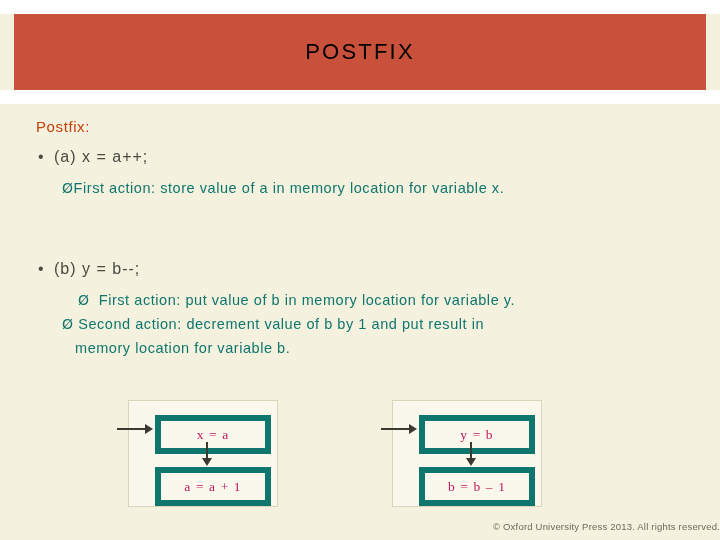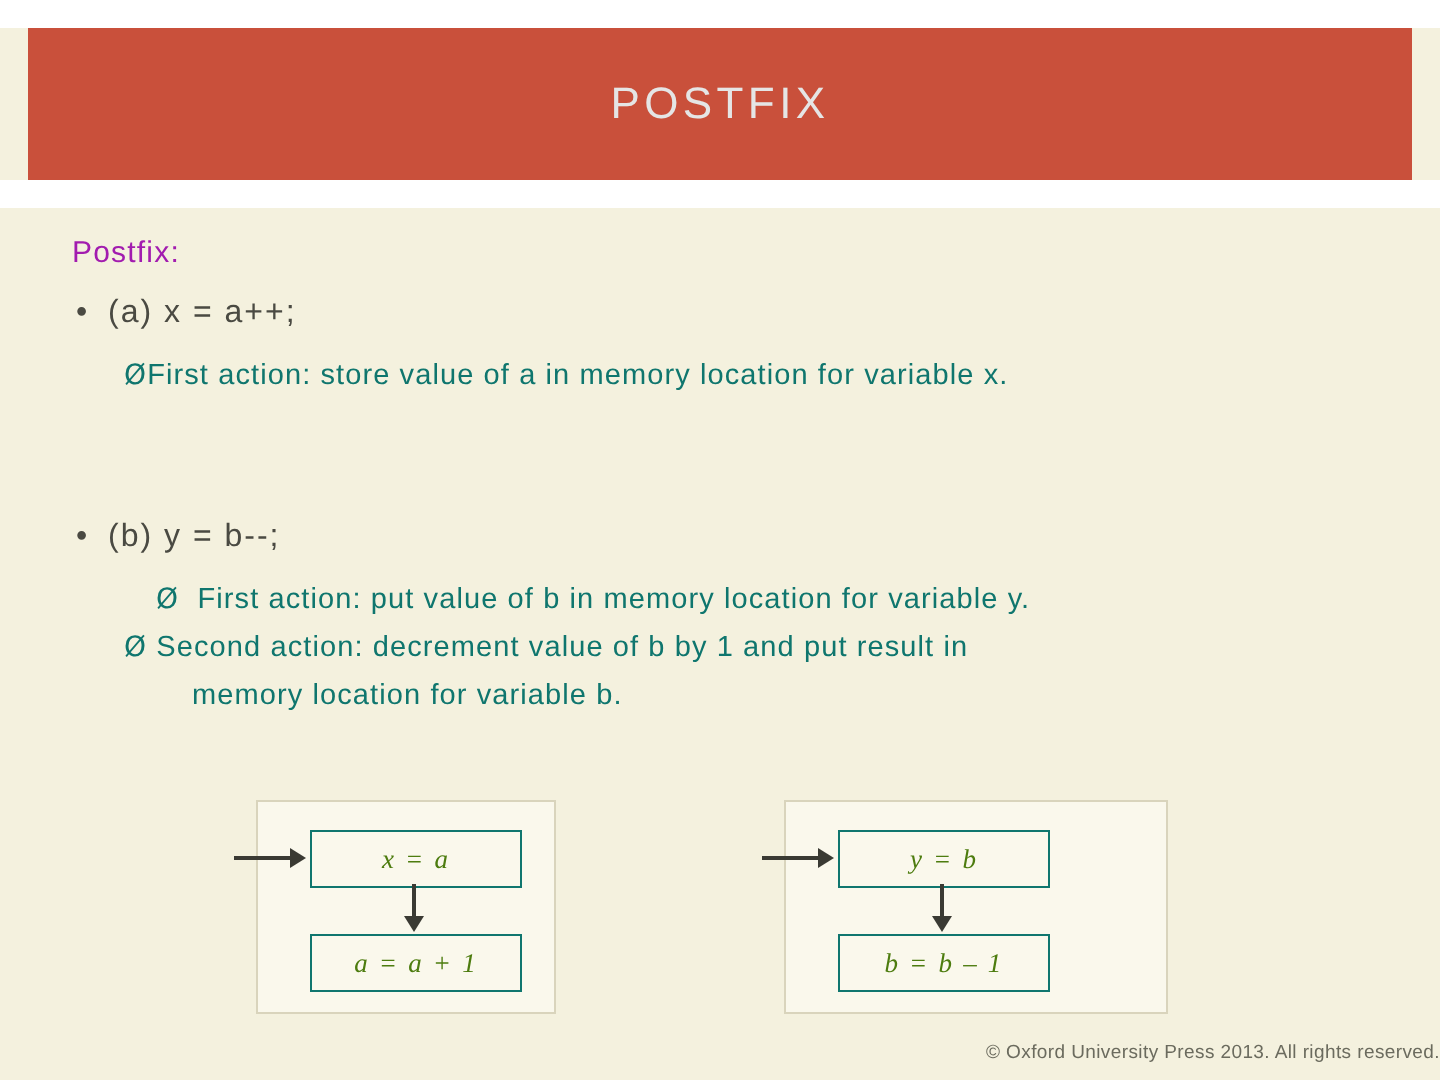--- a/index.html
+++ b/index.html
@@ -33,21 +33,21 @@
     top: 14px;
     left: 14px;
     width: 692px;
     height: 76px;
     background: #c9503b;
     display: flex;
     align-items: center;
     justify-content: center;
   }
   .title-text {
-    color: #e5e5e5;
+    color: #000000;
     font-size: 22px;
     letter-spacing: 2.2px;
     font-weight: normal;
     font-family: "Liberation Sans", sans-serif;
   }
   .title-gap {
     position: absolute;
     top: 90px;
     left: 0;
     width: 720px;
@@ -59,21 +59,21 @@
     top: 104px;
     left: 0;
     width: 720px;
     height: 400px;
   }
   .lead {
     position: absolute;
     left: 36px;
     top: 14px;
     font-size: 15px;
-    color: #a21caf;
+    color: #c2410c;
     letter-spacing: 0.6px;
   }
   .bullet {
     position: absolute;
     font-size: 16px;
     color: #4a4a42;
     letter-spacing: 1.0px;
   }
   .bullet .dot {
     display: inline-block;
@@ -89,33 +89,32 @@
     font-family: "DejaVu Sans", sans-serif;
     font-size: 14px;
   }
   
   .diagram {
     position: absolute;
     border: 1px solid #d9d4bc;
     background: #faf8ec;
   }
   .dia-a { left: 128px; top: 296px; width: 148px; height: 105px; }
-  .dia-b { left: 392px; top: 296px; width: 148px; height: 105px; padding-left: 42px; }
+  .dia-b { left: 392px; top: 296px; width: 148px; height: 105px; }
   .node {
     position: absolute;
-    border: 1px solid #0f766e;
+    border: 6px solid #0f766e;
     background: #faf8ec;
     display: flex;
     align-items: center;
     justify-content: center;
     font-size: 13.5px;
-    color: #4d7c0f;
+    color: #be185d;
     letter-spacing: 1.1px;
     font-family: "Liberation Serif", serif;
-    font-style: italic;
   }
   .n-top { left: 26px; top: 14px; width: 104px; height: 27px; }
   .n-bot { left: 26px; top: 66px; width: 104px; height: 27px; }
   
   .h-arrow {
     position: absolute;
     left: -12px;
     top: 27px;
     width: 38px;
     height: 2px;
@@ -194,21 +193,21 @@
     <div class="bullet" style="left:38px; top:156px;">
       <span class="dot">•</span><span>(b) y = b--;</span>
     </div>
 
     <div class="sub" style="left:78px; top:188px;">
       <span class="arrow-glyph">Ø</span>&nbsp;&nbsp;<span>First action: put value of  b in memory location for variable y.</span>
     </div>
     <div class="sub" style="left:62px; top:212px;">
       <span class="arrow-glyph">Ø</span>&nbsp;<span>Second action: decrement value of  b by 1 and put result in</span>
     </div>
-    <div class="sub" style="left:96px; top:236px;">
+    <div class="sub" style="left:75px; top:236px;">
       <span>memory location for variable b.</span>
     </div>
 
     <div class="diagram dia-a">
       <div class="h-arrow">
         <div class="line"></div>
           <div class="head"></div>
       </div>
       <div class="node n-top">x = a</div>
       <div class="v-arrow">

